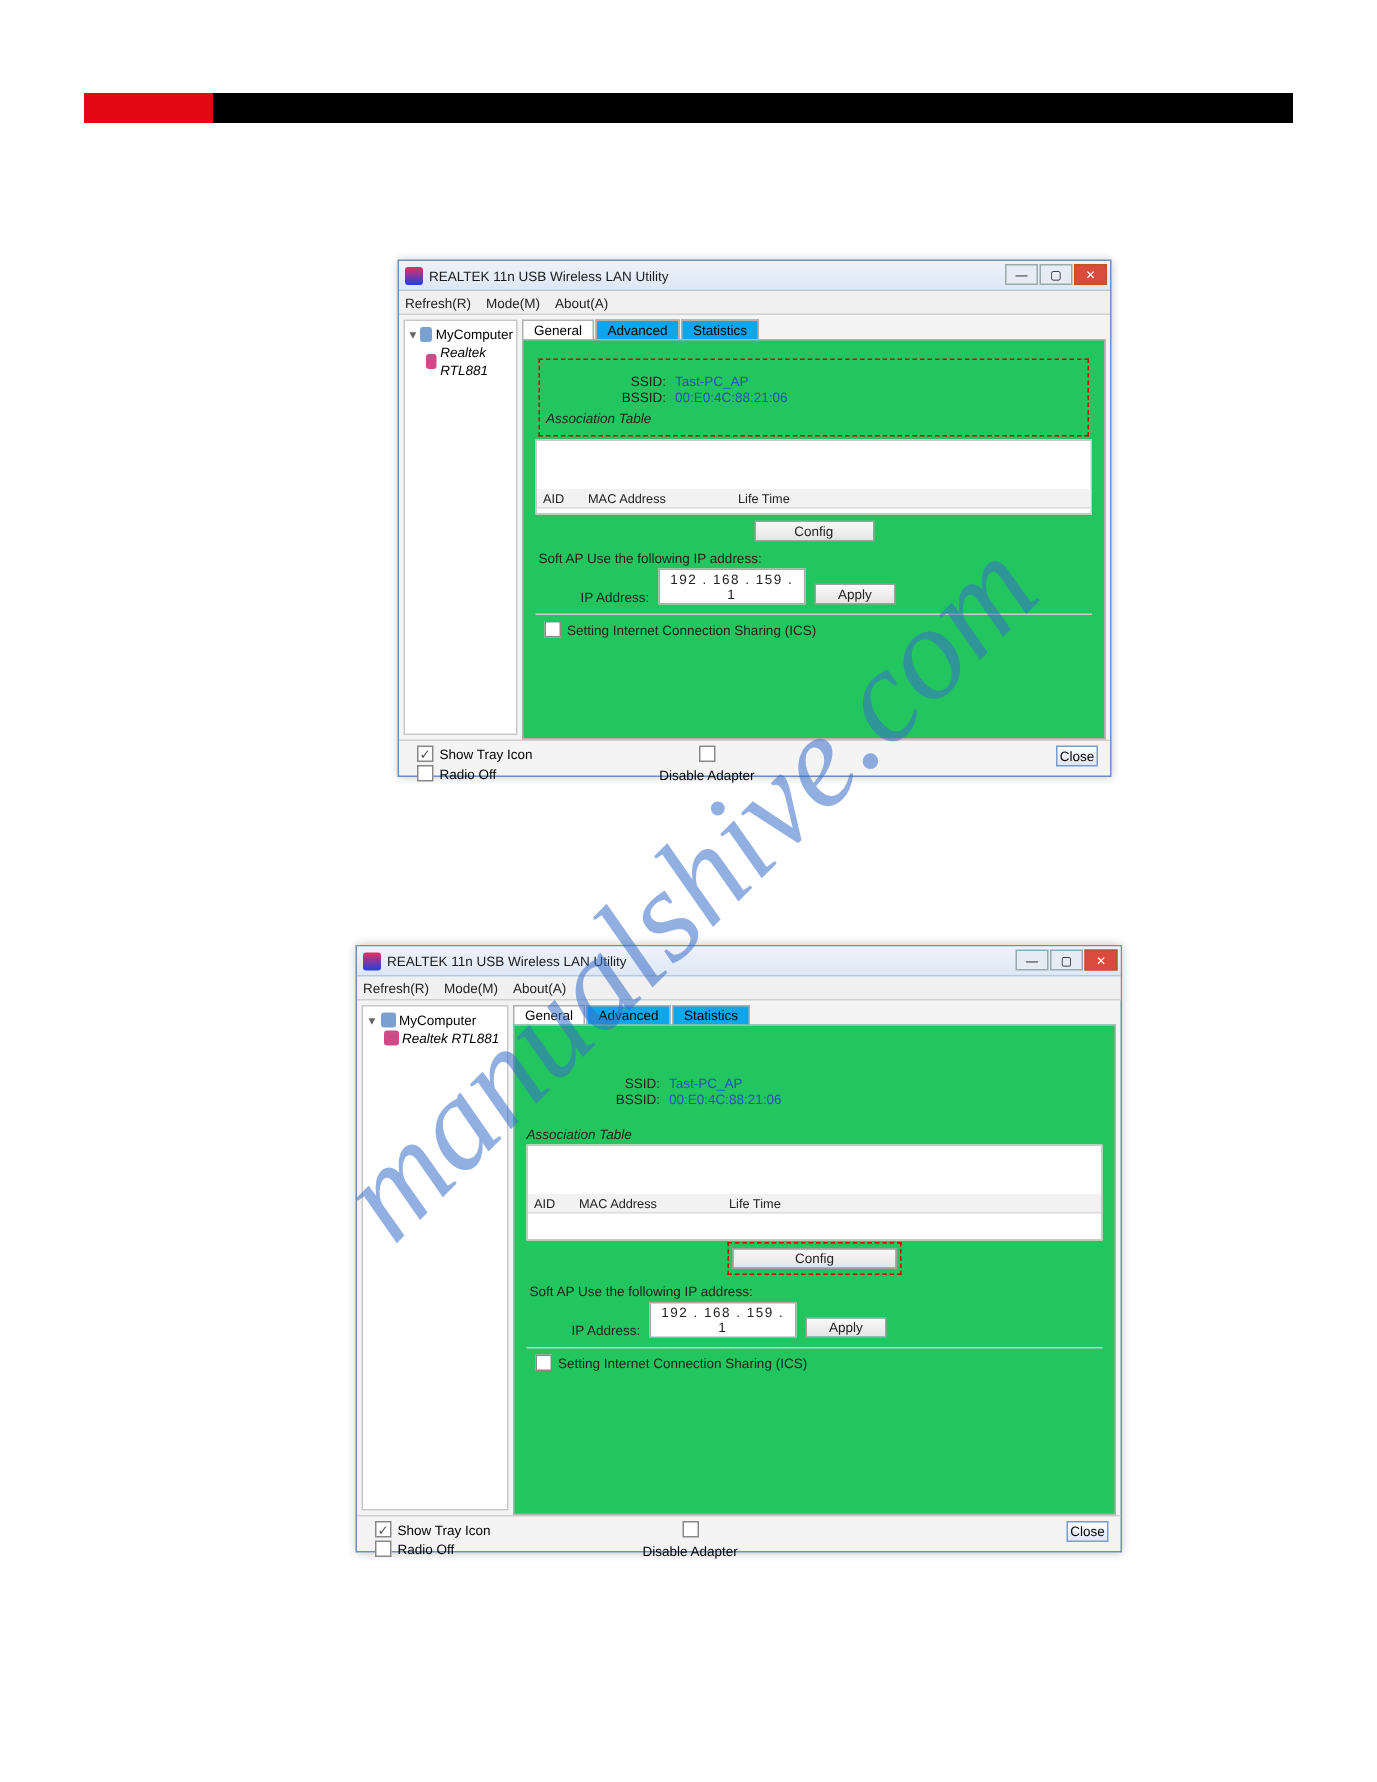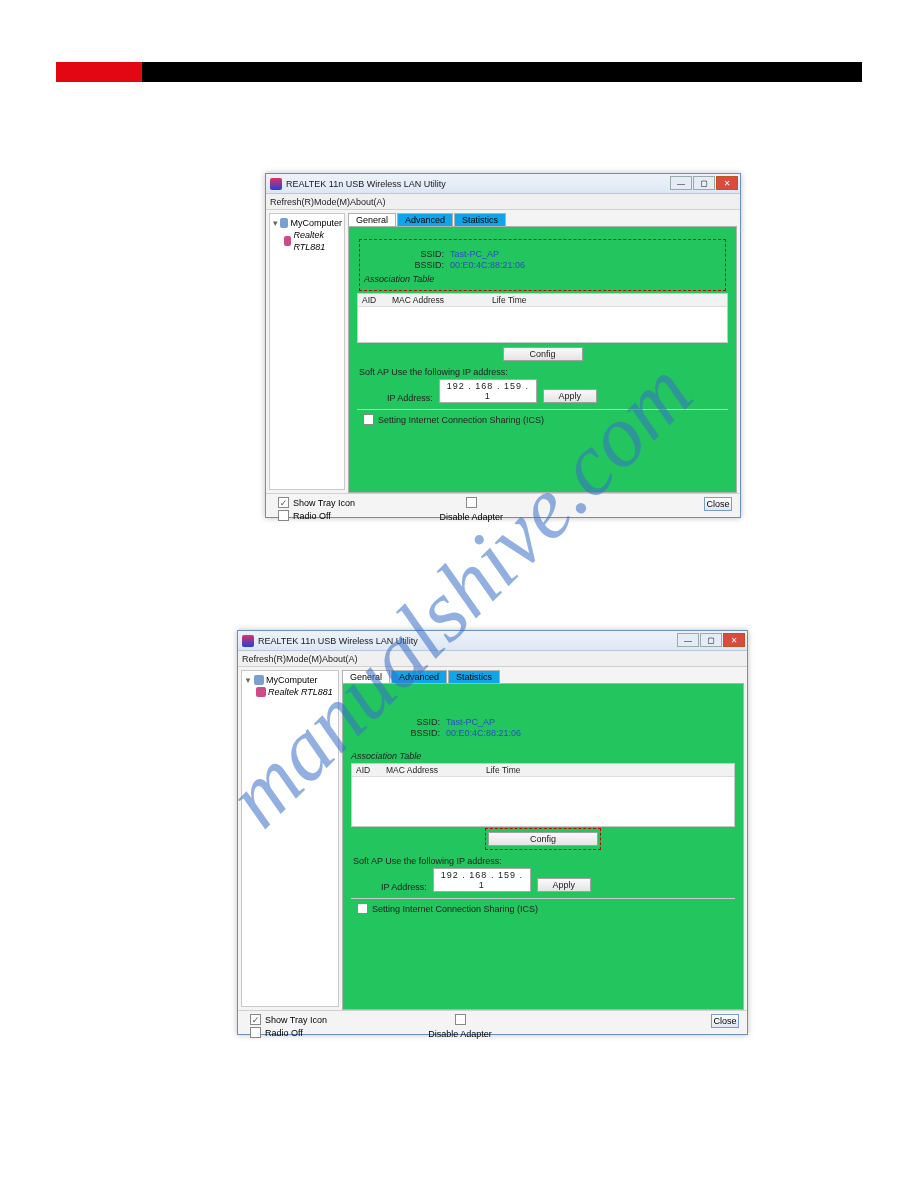--- a/index.html
+++ b/index.html
@@ -72,20 +72,21 @@
   .winbtn { width: 22px; height: 14px; border: 1px solid #9aa; background: #e5ecf5; font-size: 8px; display:flex; align-items:center; justify-content:center; }
   .winbtn.close { background: #d94b3d; border-color:#b52; color:#fff; }
 
   .menubar {
     height: 16px;
     background: #f0f0f0;
     border-bottom: 1px solid #d0d0d0;
     display: flex;
     align-items: center;
     padding-left: 4px;
+    gap: 10px;
     font-size: 9px;
     color: #222;
   }
 
   .body {
     display: flex;
     height: calc(100% - 60px);
   }
   .lefttree {
     border: 1px solid #c8c8c8;
@@ -138,21 +139,21 @@
   .ssid-color { color:#2a4fbf; }
   .win.large .ssid-row .lab { width: 55px; }
 
   .assocLabel { margin: 4px 0 2px 0; font-style: italic; }
   .table {
     border: 1px solid #c8c8c8;
     background:#fff;
   }
   .win.small .table { height: 50px; }
   .win.large .table { height: 64px; }
-  .thead { display:flex; background:#f2f2f2; border-bottom:1px solid #ddd; font-size:8.5px; }
+  .thead { display:flex; background:#f2f2f2; border-bottom:1px solid #ddd; font-size:8.5px;margin-top:32px; }
   .thead div { padding: 1px 4px; }
   .col-aid { width: 30px; }
   .col-mac { width: 100px; }
   .col-life { flex:1; }
 
   .center-btn { display:flex; justify-content:center; margin: 4px 0; }
   .btn {
     font-size: 9px;
     padding: 1px 0;
     background: linear-gradient(to bottom,#fafafa,#e4e4e4);

